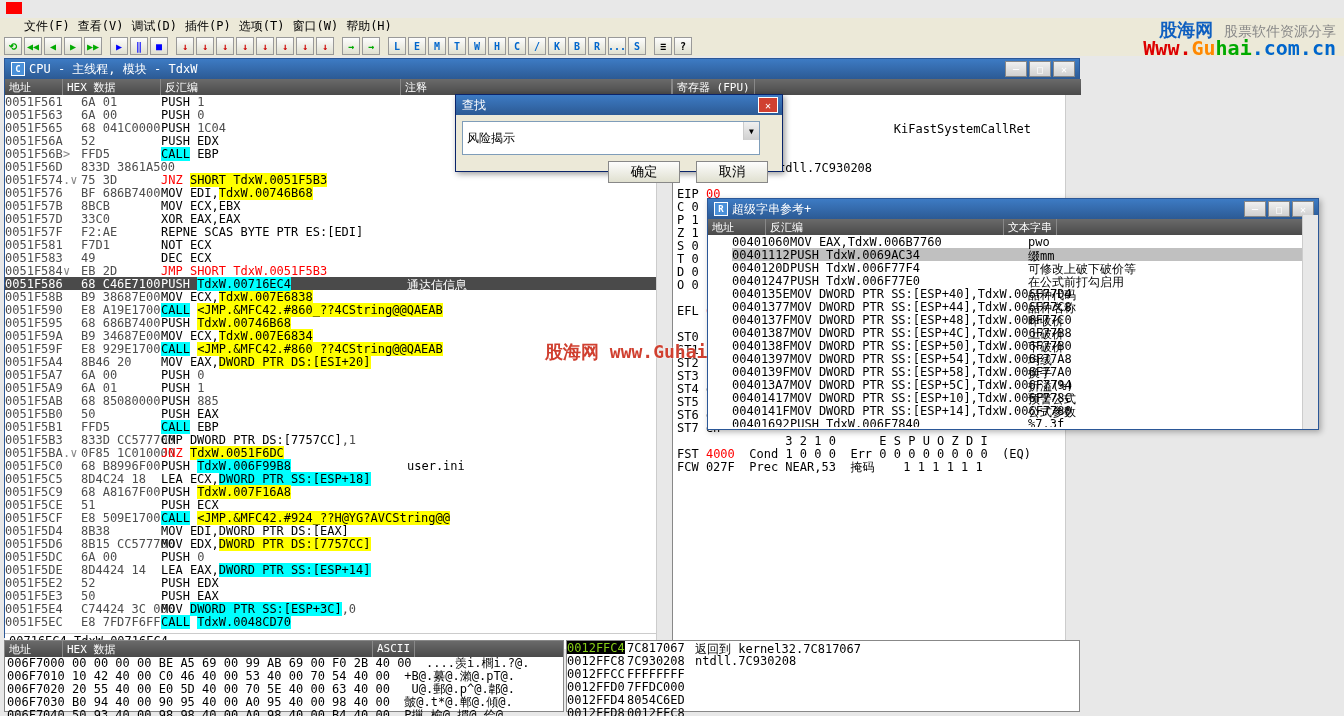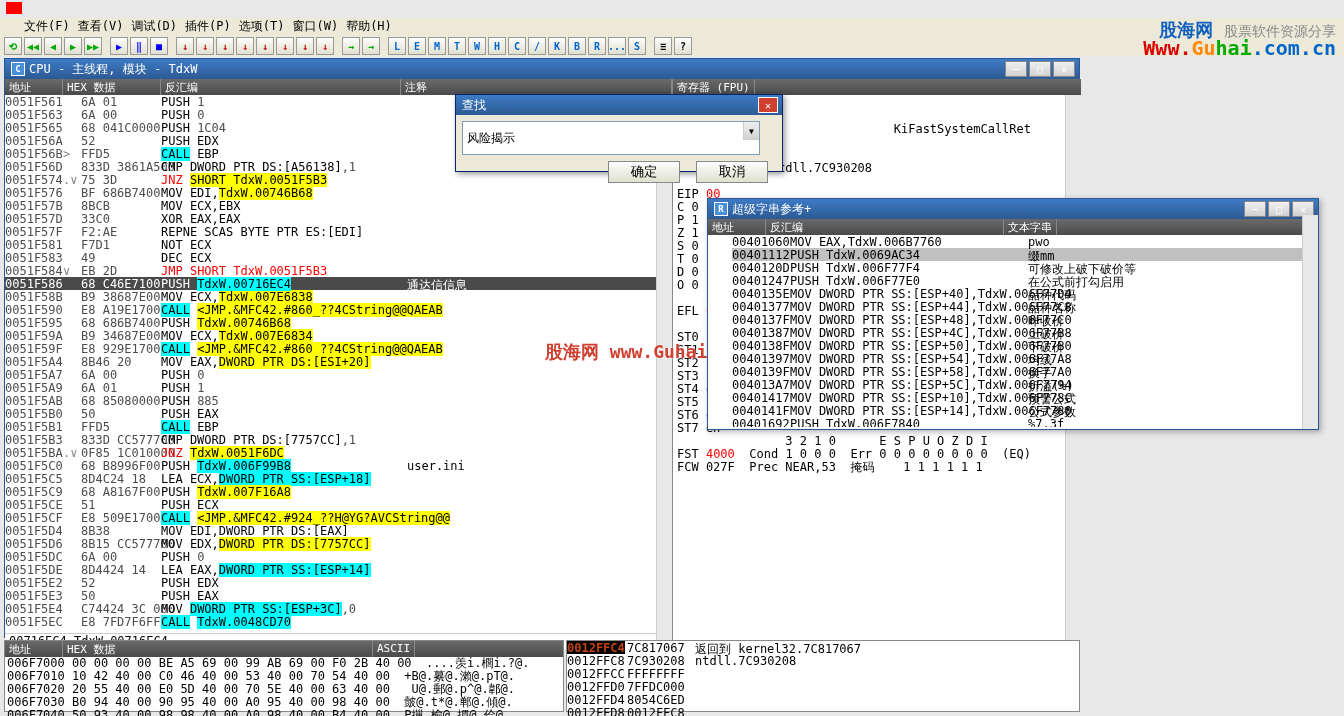--- a/index.html
+++ b/index.html
@@ -38,21 +38,21 @@
 .op-addr-red { color: #ff0000; }
 .status-line { position: absolute; bottom: 0; left: 0; right: 0; height: 16px; padding-left: 4px; font-family: monospace; font-size: 12px; background: #fff; border-top: 1px solid #ccc; }
 .reg-pane { position: absolute; top: 20px; left: 668px; width: 408px; height: 570px; background: #fff; font-family: monospace; font-size: 12px; }
 .reg-body { padding: 2px 4px; white-space: pre; line-height: 13px; }
 .reg-red { color: #ff0000; }
 .dump-pane { position: absolute; top: 640px; left: 4px; width: 560px; height: 72px; background: #fff; border: 1px solid #888; }
 .dump-body { font-family: monospace; font-size: 12px; white-space: pre; line-height: 13px; padding: 0 2px; overflow: hidden; }
 .stack-pane { position: absolute; top: 640px; left: 566px; width: 514px; height: 72px; background: #fff; border: 1px solid #888; }
 .stack-row { display: flex; font-family: monospace; font-size: 12px; height: 13px; }
 .stack-addr { width: 58px; }
-.stack-addr.sel { background: #000; color: #c2410c; font-weight: bold; }
+.stack-addr.sel { background: #000; color: #84cc16; }
 .stack-val { width: 70px; padding-left: 2px; }
 .find-dialog { position: absolute; top: 94px; left: 455px; width: 328px; height: 78px; background: #ece9d8; border: 1px solid #0a246a; box-shadow: 2px 2px 6px rgba(0,0,0,0.4); z-index: 100; }
 .find-title { height: 20px; background: linear-gradient(#3d7bc4,#2c5a94); color: #fff; display: flex; align-items: center; padding-left: 6px; }
 .find-close { position: absolute; right: 4px; top: 2px; width: 20px; height: 16px; background: #d04030; color: #fff; display: flex; align-items: center; justify-content: center; font-size: 10px; border: 1px solid #fff; }
 .find-body { padding: 6px; }
 .find-input { width: 298px; height: 20px; border: 1px solid #7f9db9; padding: 16px 4px; font-size: 12px; }
 .find-input-wrap { position: relative; display: inline-block; }
 .find-dd { position: absolute; right: 1px; top: 1px; width: 16px; height: 18px; background: linear-gradient(#f0f0f0,#d0d0d0); border-left: 1px solid #ccc; display: flex; align-items: center; justify-content: center; font-size: 8px; }
 .find-btns { display: flex; justify-content: flex-end; gap: 16px; margin-top: 6px; padding-right: 8px; }
 .find-btn { width: 72px; height: 22px; background: linear-gradient(#fdfdfd,#e0e0d0); border: 1px solid #888; }
@@ -143,21 +143,21 @@
         <span style="width:98px">HEX 数据</span>
         <span style="width:240px">反汇编</span>
         <span style="flex:1">注释</span>
       </div>
       <div class="disasm-body" id="disasm-body">
           <div class="dis-row"><span class="col-addr">0051F561</span><span class="col-mark"></span><span class="col-hex">6A 01</span><span class="col-asm"><span>PUSH </span><span class="op-num">1</span></span></div>
           <div class="dis-row"><span class="col-addr">0051F563</span><span class="col-mark"></span><span class="col-hex">6A 00</span><span class="col-asm"><span>PUSH </span><span class="op-num">0</span></span></div>
           <div class="dis-row"><span class="col-addr">0051F565</span><span class="col-mark"></span><span class="col-hex">68 041C0000</span><span class="col-asm"><span>PUSH </span><span class="op-num">1C04</span></span></div>
           <div class="dis-row"><span class="col-addr">0051F56A</span><span class="col-mark"></span><span class="col-hex">52</span><span class="col-asm"><span>PUSH EDX</span></span></div>
           <div class="dis-row"><span class="col-addr">0051F56B</span><span class="col-mark">&gt;</span><span class="col-hex">FFD5</span><span class="col-asm"><span class="mnem-call">CALL</span><span> EBP</span></span></div>
-          <div class="dis-row"><span class="col-addr">0051F56D</span><span class="col-mark"></span><span class="col-hex">833D 3861A500</span><span class="col-asm"><span>CMP DWORD PTR DS:[A56138]</span><span class="op-num">,1</span></span></div>
+          <div class="dis-row"><span class="col-addr">0051F56D</span><span class="col-mark"></span><span class="col-hex">833D 3861A500</span></div>
           <div class="dis-row"><span class="col-addr">0051F574</span><span class="col-mark">.∨</span><span class="col-hex">75 3D</span><span class="col-asm"><span class="mnem-jmp-red">JNZ</span><span> </span><span class="op-addr">SHORT TdxW.0051F5B3</span></span></div>
           <div class="dis-row"><span class="col-addr">0051F576</span><span class="col-mark"></span><span class="col-hex">BF 686B7400</span><span class="col-asm"><span>MOV EDI,</span><span class="op-addr">TdxW.00746B68</span></span></div>
           <div class="dis-row"><span class="col-addr">0051F57B</span><span class="col-mark"></span><span class="col-hex">8BCB</span><span class="col-asm"><span>MOV ECX,EBX</span></span></div>
           <div class="dis-row"><span class="col-addr">0051F57D</span><span class="col-mark"></span><span class="col-hex">33C0</span><span class="col-asm"><span>XOR EAX,EAX</span></span></div>
           <div class="dis-row"><span class="col-addr">0051F57F</span><span class="col-mark"></span><span class="col-hex">F2:AE</span><span class="col-asm"><span>REPNE SCAS BYTE PTR ES:[EDI]</span></span></div>
           <div class="dis-row"><span class="col-addr">0051F581</span><span class="col-mark"></span><span class="col-hex">F7D1</span><span class="col-asm"><span>NOT ECX</span></span></div>
           <div class="dis-row"><span class="col-addr">0051F583</span><span class="col-mark"></span><span class="col-hex">49</span><span class="col-asm"><span>DEC ECX</span></span></div>
           <div class="dis-row"><span class="col-addr">0051F584</span><span class="col-mark">∨</span><span class="col-hex">EB 2D</span><span class="col-asm"><span class="mnem-jmp-red">JMP</span><span> </span><span class="op-addr-red">SHORT TdxW.0051F5B3</span></span></div>
           <div class="dis-row highlight" style="position: relative;"><span class="col-addr">0051F586</span><span class="col-mark"></span><span class="col-hex">68 C46E7100</span><span class="col-asm"><span>PUSH </span><span class="op-addr-cyan">TdxW.00716EC4</span></span><span style="position: absolute; left: 402px;">通达信信息</span></div>
           <div class="dis-row"><span class="col-addr">0051F58B</span><span class="col-mark"></span><span class="col-hex">B9 38687E00</span><span class="col-asm"><span>MOV ECX,</span><span class="op-addr">TdxW.007E6838</span></span></div>

